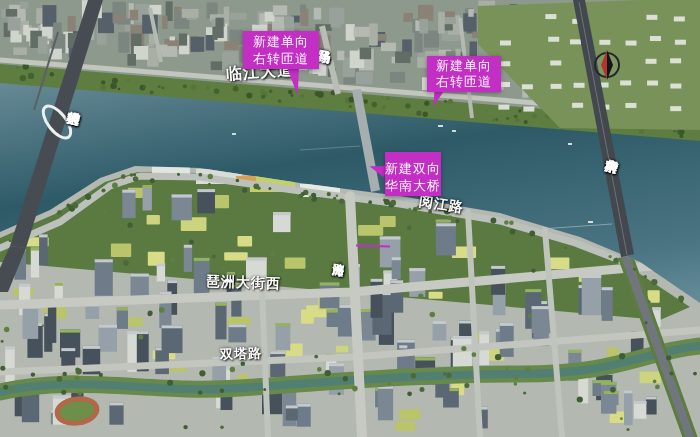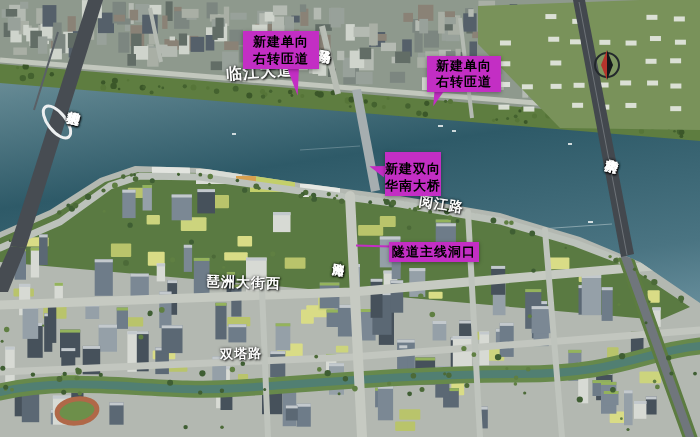--- a/index.html
+++ b/index.html
@@ -19,21 +19,21 @@
   #lbl-linjiang {left:226px;top:64px;font-size:16px;transform:rotate(-4deg);}
   #lbl-machang  {left:320px;top:40px;font-size:13px;transform:rotate(9deg);}
   #lbl-liede    {left:70px;top:102px;font-size:13px;transform:rotate(13deg);}
   #lbl-huanan   {left:609px;top:150px;font-size:13px;transform:rotate(16deg);}
   #lbl-yuejiang {left:419px;top:197px;font-size:14px;transform:rotate(9deg);}
   #lbl-haizhou  {left:334px;top:254px;font-size:12px;transform:rotate(8deg);}
   #lbl-pazhou   {left:206px;top:275px;font-size:14px;transform:rotate(2deg);}
   #lbl-shuangta {left:220px;top:347px;font-size:13px;transform:rotate(-2deg);}
   
   .callout{
-    position:absolute;background:#c32ec4;color:#000000;font-weight:bold;
+    position:absolute;background:#c32ec4;color:#ffffff;font-weight:normal;
     text-align:center;letter-spacing:1px;
     box-shadow:0 1px 4px rgba(0,0,0,.35);
     pointer-events:none;
   }
   .callout .ln{display:block;}
   #co-ramp1{left:243px;top:31px;width:76px;height:36px;font-size:13px;line-height:17px;padding-top:2px;}
   #co-ramp2{left:427px;top:56px;width:74px;height:34px;font-size:13px;line-height:16px;padding-top:2px;}
   #co-tunnel{left:385px;top:152px;width:56px;height:36px;font-size:13px;line-height:17px;padding-top:8px;}
   #co-portal{left:389px;top:242px;width:90px;height:20px;font-size:13px;line-height:20px;}
   .tail{position:absolute;width:0;height:0;pointer-events:none;}
@@ -935,22 +935,19 @@
     <span class="ln">右转匝道</span>
   </div>
   <div class="callout" id="co-ramp2">
     <span class="ln">新建单向</span>
     <span class="ln">右转匝道</span>
   </div>
   <div class="callout" id="co-tunnel">
     <span class="ln">新建双向</span>
     <span class="ln">华南大桥</span>
   </div>
-  <div class="callout" id="co-portal">
-    <span class="ln">隧道主线洞口</span>
-  </div>
 
   <svg id="compass" viewBox="0 0 32 36">
     <circle cx="16" cy="19" r="12" fill="rgba(255,255,255,0.05)" stroke="#23282c" stroke-width="2"></circle>
     <polygon points="16,4 10,19 16,34" fill="#b5342c"></polygon>
     <polygon points="16,4 22,19 16,34" fill="#14171a"></polygon>
   </svg>
 </div>
 
 </body></html>

